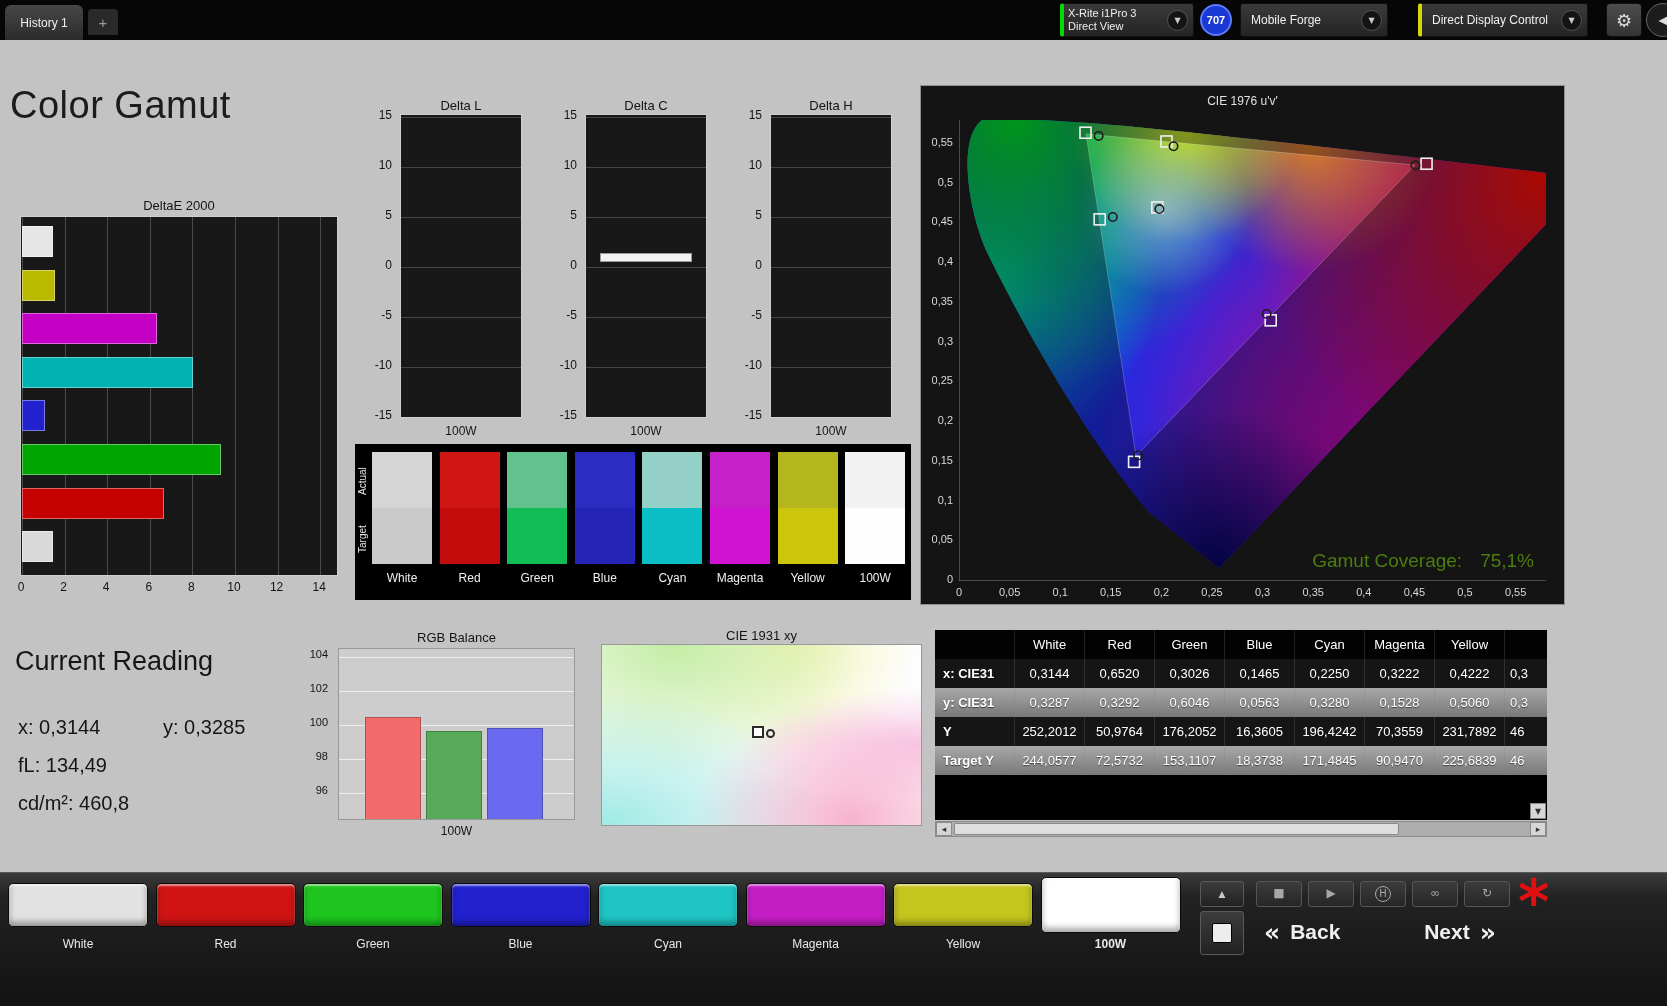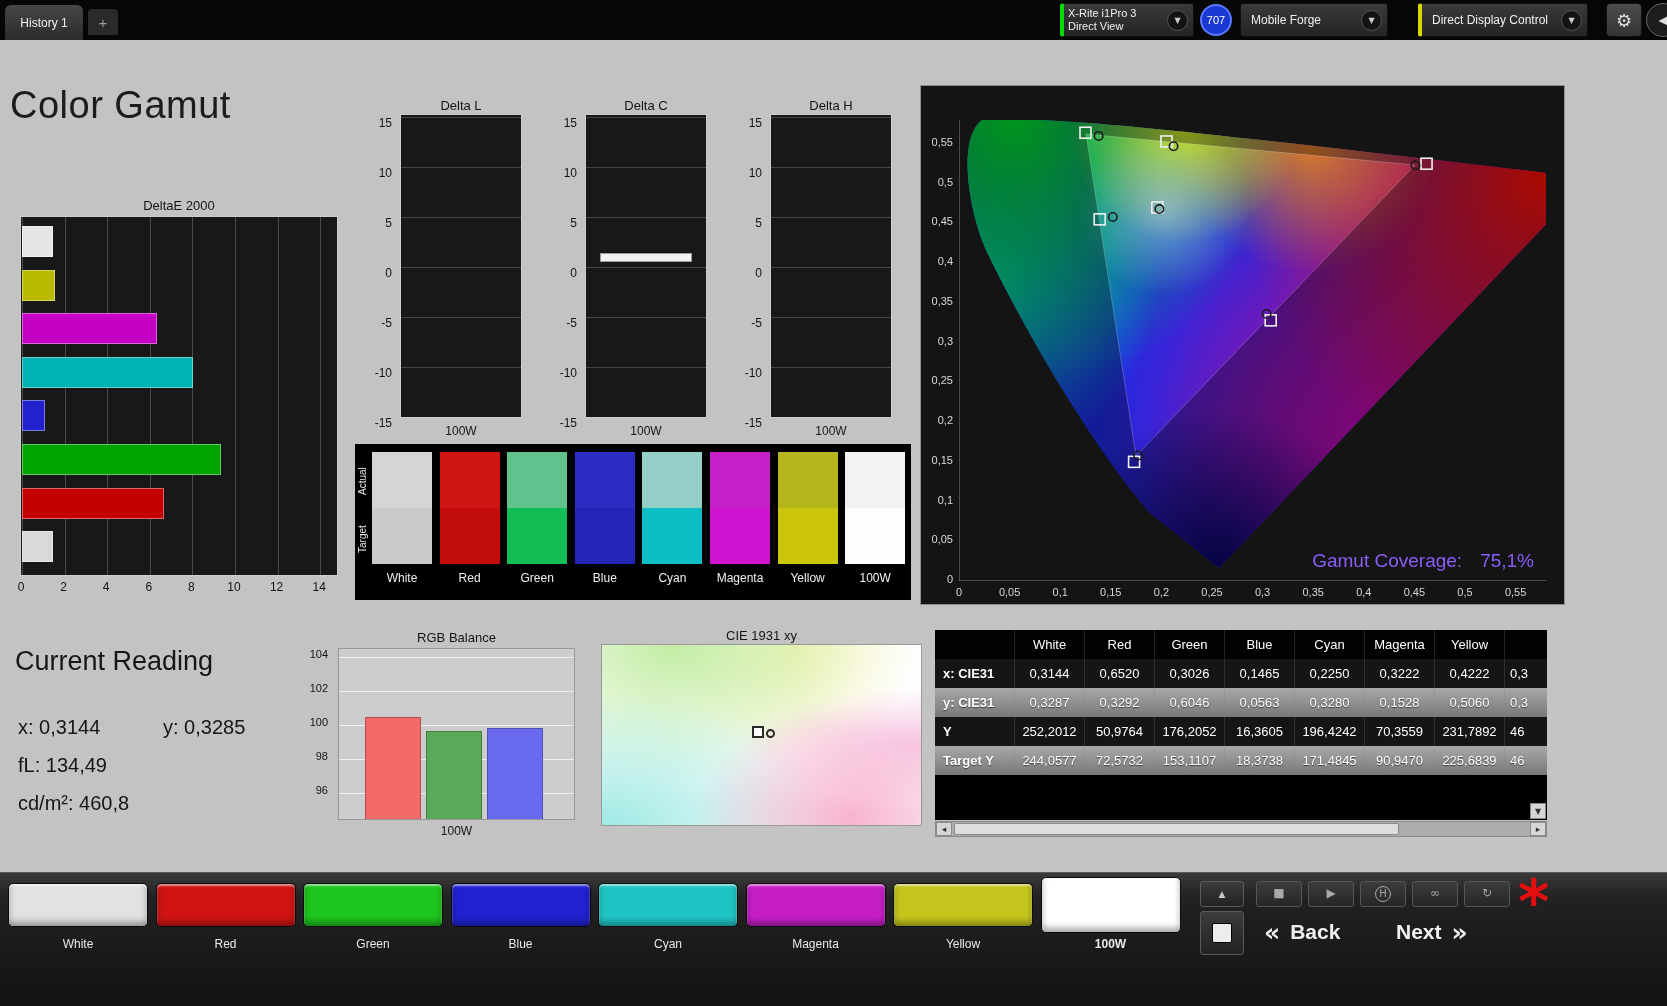--- a/index.html
+++ b/index.html
@@ -9,60 +9,60 @@
 
 
 [data-name="topbar"]{position:absolute;left:0;top:0;width:1667px;height:40px;background:#060606}
 [data-name="tab-history"]{position:absolute;left:5px;top:5px;width:78px;height:35px;background:linear-gradient(#474747,#2b2b2b);border-radius:6px 6px 0 0;color:#f0f0f0;font-size:12px;display:flex;align-items:center;justify-content:center}
 [data-name="tab-add"]{position:absolute;left:88px;top:9px;width:30px;height:26px;background:#2a2a2a;border-radius:4px 4px 0 0;color:#9a9a9a;font-size:15px;display:flex;align-items:center;justify-content:center}
 .tb-btn{position:absolute;top:3px;height:34px;background:linear-gradient(#3a3a3a,#242424);border:1px solid #101010;border-radius:3px;color:#f0f0f0;display:flex;align-items:center;font-size:12px}
 .tb-status{border-left:4px solid #00dc00}
 .tb-2line{padding-left:4px;font-size:11px;line-height:13px}
 .tb-lab{padding-left:10px}
 .dd-circle{width:21px;height:21px;border-radius:50%;background:#141414;border:1px solid #555;color:#ccc;font-size:8px;display:flex;align-items:center;justify-content:center;margin-left:auto;margin-right:5px;font-family:"DejaVu Sans",sans-serif}
-[data-name="meter-count-badge"]{position:absolute;left:1200px;top:4px;width:32px;height:32px;border-radius:50%;background:#1a39d2;border:2px solid #5d7bff;color:#fff;font-size:11px;font-weight:normal;display:flex;align-items:center;justify-content:center}
+[data-name="meter-count-badge"]{position:absolute;left:1200px;top:4px;width:32px;height:32px;border-radius:50%;background:#1a39d2;border:2px solid #5d7bff;color:#fff;font-size:11px;font-weight:bold;display:flex;align-items:center;justify-content:center}
 [data-name="settings-button"]{position:absolute;left:1606px;top:3px;width:36px;height:34px;background:linear-gradient(#4d4d4d,#333);border:1px solid #111;border-radius:4px;color:#ddd;font-size:18px;display:flex;align-items:center;justify-content:center}
 [data-name="collapse-button"]{position:absolute;left:1646px;top:3px;width:34px;height:34px;border-radius:50%;background:#1d1d1d;border:1px solid #666;color:#ddd;font-size:12px;display:flex;align-items:center;justify-content:center}
 
 
 [data-name="page-title"]{position:absolute;left:10px;top:84px;font-size:38px;color:#1c1c1c;letter-spacing:.5px}
 
 
 [data-name="deltae-title"]{position:absolute;left:20px;top:198px;width:318px;text-align:center;font-size:13px}
 [data-name="deltae-plot"]{position:absolute;left:20px;top:216px;width:318px;height:360px;background:#181818;border:1px solid #cfcfcf;overflow:hidden}
 .vgrid{position:absolute;top:0;bottom:0;width:1px;background:#4a4a4a}
 .hbar{position:absolute;left:1px;height:31px;border:1px solid rgba(255,255,255,.4)}
 [data-name="deltae-xlabels"]{position:absolute;left:0;top:580px;width:380px;height:16px}
 .axlab{position:absolute;width:24px;text-align:center;font-size:12px;color:#141414}
 
 
 .delta-title{position:absolute;top:98px;width:122px;text-align:center;font-size:13px}
 .delta-plot{position:absolute;top:114px;width:122px;height:304px;background:#181818;border:1px solid #cfcfcf;overflow:hidden}
-.delta-ylabels{position:absolute;top:122px;width:42px;height:304px}
+.delta-ylabels{position:absolute;top:114px;width:42px;height:304px}
 .aylab{position:absolute;right:4px;width:38px;text-align:right;font-size:12px;color:#141414}
 .hgrid{position:absolute;left:0;right:0;height:1px;background:#454545}
 .dbar{position:absolute;left:14px;width:92px;height:9px;border:1px solid #9a9a9a}
 .delta-xlabel{position:absolute;top:424px;width:122px;text-align:center;font-size:12px}
 
 
 [data-name="swatch-comparison"]{position:absolute;left:355px;top:444px;width:556px;height:156px;background:#000}
 .vtext{position:absolute;left:2px;width:13px;height:58px;writing-mode:vertical-rl;transform:rotate(180deg);color:#e8e8e8;font-size:10px;text-align:center}
 .swcol{position:absolute;top:8px;width:60px}
 .swhalf{width:60px;height:56px}
 .swlab{width:60px;text-align:center;font-size:12px;color:#f0f0f0;margin-top:7px}
 
 
 [data-name="cie1976-panel"]{position:absolute;left:920px;top:85px;width:645px;height:520px;background:#141414;border:1px solid #8f8f8f}
 [data-name="cie1976-title"]{position:absolute;left:0;top:8px;width:100%;text-align:center;font-size:12px;color:#e0e0e0}
 [data-name="cie1976-plot"]{position:absolute;left:38px;top:34px;width:587px;height:461px}
 [data-name="cie1976-ylabels"]{position:absolute;left:0;top:34px;width:34px;height:461px}
 .cylab{position:absolute;right:2px;width:32px;text-align:right;font-size:11px;color:#d8d8d8}
 [data-name="cie1976-xlabels"]{position:absolute;left:38px;top:500px;width:587px;height:14px}
 .cxlab{position:absolute;width:34px;text-align:center;font-size:11px;color:#d8d8d8}
-[data-name="gamut-coverage"]{position:absolute;right:30px;top:464px;font-size:19px;color:#8b5cf6}
+[data-name="gamut-coverage"]{position:absolute;right:30px;top:464px;font-size:19px;color:#4d7c0f}
 [data-name="gamut-coverage-value"]{margin-left:18px}
 
 
 [data-name="current-reading-title"]{position:absolute;left:15px;top:646px;font-size:27px;color:#161616}
 .cr-val{position:absolute;font-size:20px;color:#161616}
 
 
 [data-name="rgb-balance-title"]{position:absolute;left:338px;top:630px;width:237px;text-align:center;font-size:13px}
 [data-name="rgb-balance-plot"]{position:absolute;left:338px;top:648px;width:237px;height:172px;background:#cdcdcd;border:1px solid #999;overflow:hidden}
 .rbgrid{position:absolute;left:0;right:0;height:1px;background:#efefef}
@@ -107,21 +107,21 @@
 .plab{position:absolute;top:64px;width:100%;text-align:center;font-size:12px;color:#e8e8e8}
 .sel .plab{font-weight:bold}
 .ctl{position:absolute;background:linear-gradient(#3c3c3c,#222);border:1px solid #5a5a5a;border-radius:3px;display:flex;align-items:center;justify-content:center;color:#c8c8c8}
 .winicon{width:20px;height:20px;background:#ededed;border:1px solid #000;border-radius:2px}
 [data-name="transport-buttons"]{position:absolute;left:1256px;top:8px;height:26px}
 .tbtn{display:inline-block;width:46px;height:26px;margin-right:6px;background:linear-gradient(#3c3c3c,#262626);border:1px solid #555;border-radius:3px;color:#a8a8a8;text-align:center;line-height:23px;font-size:12px;font-family:"DejaVu Sans",sans-serif;vertical-align:top}
 .circ{display:inline-block;width:16px;height:16px;border:1px solid #a8a8a8;border-radius:50%;line-height:14px;font-size:10px;margin-top:4px}
 [data-name="busy-indicator"]{position:absolute;left:1518px;top:-6px;font-size:60px;font-weight:bold;color:#e01010;font-family:"DejaVu Sans",sans-serif}
 .navbtn{position:absolute;top:42px;height:34px;display:flex;align-items:center;gap:10px;color:#f0f0f0;font-size:21px;font-weight:bold}
 [data-name="back-button"]{left:1264px;width:128px}
-[data-name="next-button"]{left:1396px;width:128px;justify-content:flex-start}
+[data-name="next-button"]{left:1396px;width:128px;justify-content:center}
 .nav-ic{font-size:25px;font-family:"DejaVu Sans",sans-serif}
 </style>
 </head>
 <body>
 
 <div data-name="app-window">
 
   <div data-name="topbar">
     <div data-name="tab-history">History 1</div>
     <div data-name="tab-add">+</div>
@@ -291,20 +291,21 @@
         </div>
         <div class="swcol" data-name="swatch-column-100w" style="left: 490.2px;">
           <div class="swhalf" data-name="actual-swatch" style="background: rgb(242, 242, 242);"></div>
           <div class="swhalf" data-name="target-swatch" style="background: rgb(254, 254, 254);"></div>
           <div class="swlab" data-name="swatch-label">100W</div>
         </div>
       </div>
   </div>
 
   <div data-name="cie1976-panel">
+    <div data-name="cie1976-title">CIE 1976 u'v'</div>
     <div data-name="cie1976-plot">
       <svg width="587" height="461" viewBox="0 0 587 461" data-name="cie1976-diagram">
         <defs>
           <clipPath id="hs">
               <path d="M260,448 L190,392 C146,341 84,246 29,134 C12,100 -4,20 23,0 C40,-2 60,-1 80,0 C155,3 265,16 408,32 C480,40 560,50 631,58 Z"></path>
             </clipPath>
           <radialGradient id="cgMaroon" gradientUnits="userSpaceOnUse" cx="600" cy="380" r="420">
               <stop offset="0" stop-color="#8c0f34"></stop>
               <stop offset="1" stop-color="#8c0f34" stop-opacity="0"></stop>
             </radialGradient>

